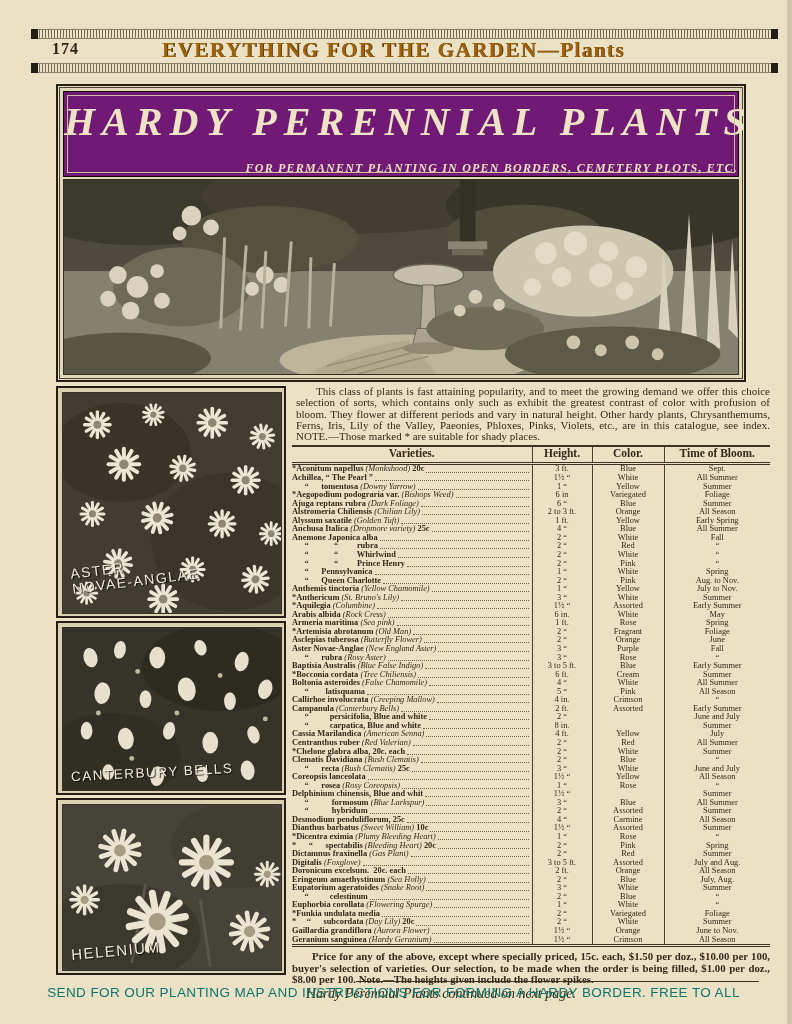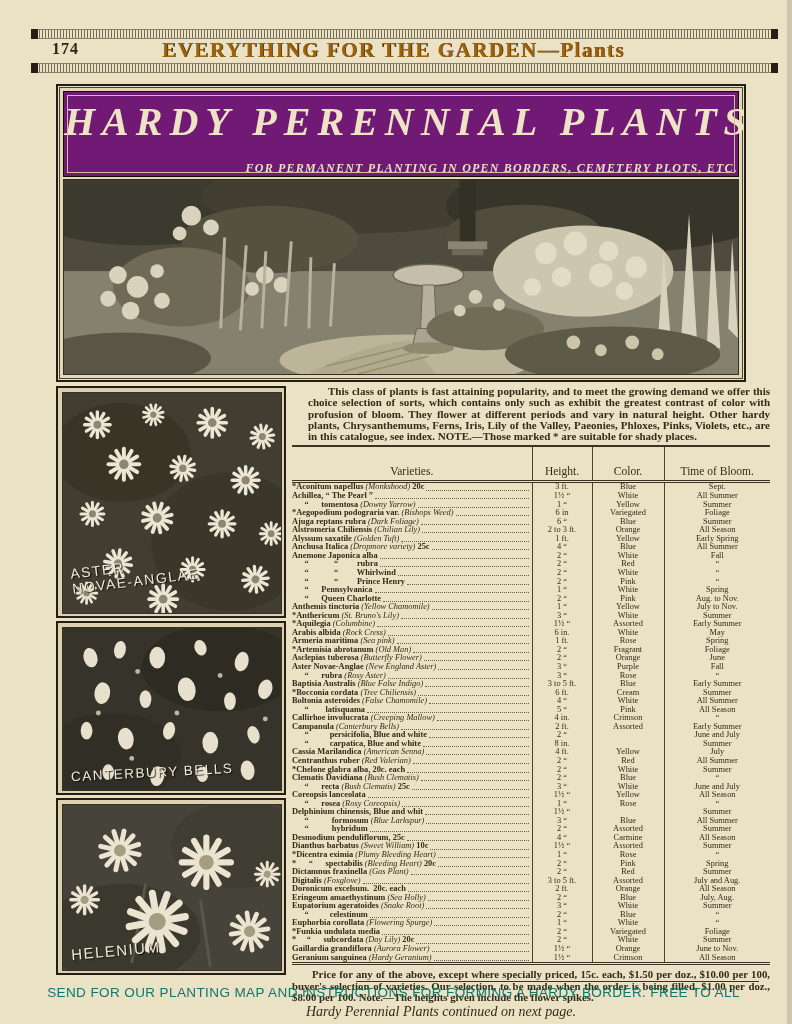--- a/index.html
+++ b/index.html
@@ -32,25 +32,25 @@
   .card svg{display:block;width:100%;height:100%;}
   .card1{top:386px;height:232px;} .card2{top:621px;height:174px;} .card3{top:798px;height:177px;}
   .caption{position:absolute;left:8px;color:#f0ead6;font-family:"Liberation Sans",sans-serif;
            font-size:14px;letter-spacing:1.5px;line-height:15px;white-space:pre-line;
            text-shadow:1px 1px 1px rgba(10,10,5,.9);}
   .caption.c1{bottom:24px;transform:rotate(-7deg);}
   .caption.c2{bottom:10px;transform:rotate(-3deg);font-size:13.5px;}
   .caption.c3{bottom:12px;transform:rotate(-5deg);font-size:15px;}
   
   .rightcol{position:absolute;left:292px;top:386px;width:478px;}
-  .intro{font-size:11px;line-height:11.3px;text-align:justify;text-indent:20px;margin:0 0 3px 16px;
-         font-weight:700;color:#332b1a;}
+  .intro{font-size:11px;line-height:11.3px;text-align:justify;text-indent:20px;margin:0 0 3px 4px;
+         font-weight:400;color:#332b1a;}
   table.ptable{width:100%;border-collapse:collapse;table-layout:fixed;border-top:2px solid #3b3425;
                border-bottom:3px double #3b3425;}
-  .ptable th{font-size:11.5px;font-weight:400;padding:18px 0 3px;border-bottom:3px double #3b3425;color:#332b1a;}
+  .ptable th{font-size:11.5px;font-weight:700;padding:0 0 3px;border-bottom:3px double #3b3425;color:#332b1a;}
   .ptable td{padding:0;font-size:8.4px;line-height:8.55px;color:#332b1a;}
   .ptable .bl{border-left:1px solid #4a4233;}
   .ptable td.c-h{text-align:center;font-weight:400;}
   .ptable td.c-c,.ptable td.c-t{text-align:center;}
   .vwrap{display:flex;align-items:flex-end;overflow:hidden;white-space:pre;}
   .vname{font-weight:700;white-space:pre;}
   .vlatin{font-style:italic;white-space:pre;}
   .leader{flex:1 1 auto;min-width:6px;border-bottom:1px dotted #6a6046;margin:0 3px 1.5px 2px;}
   .pricenote{font-size:10.8px;line-height:11.4px;text-align:justify;text-indent:20px;font-weight:700;
              margin:4px 0 0 0;color:#332b1a;}

